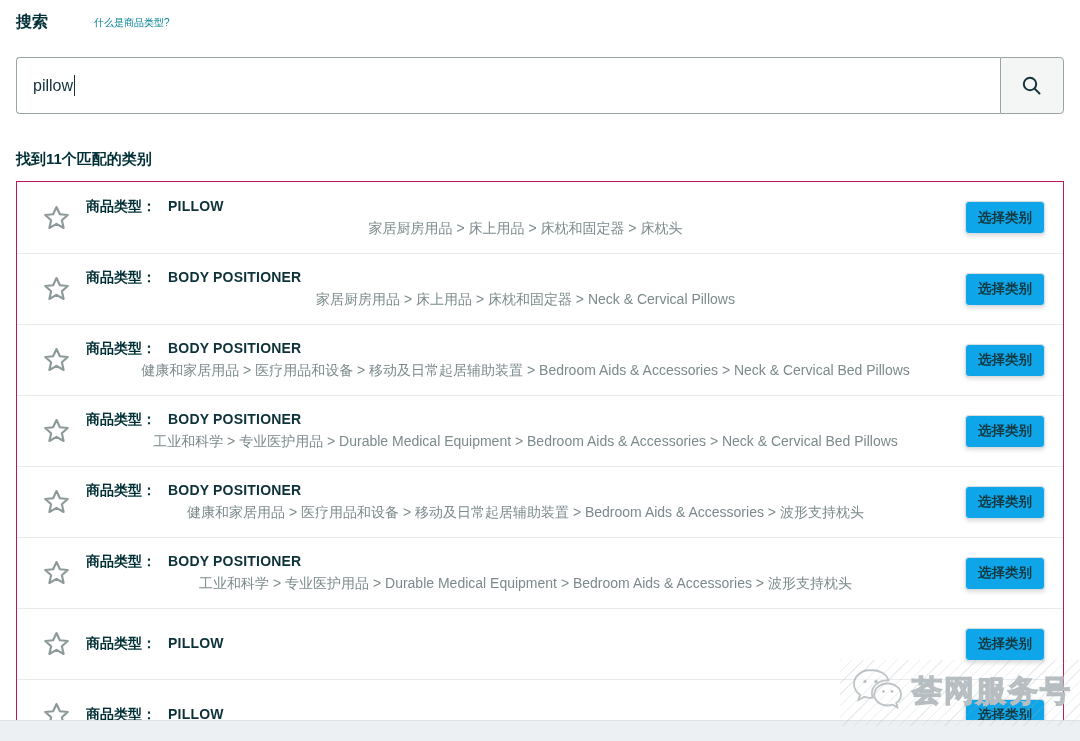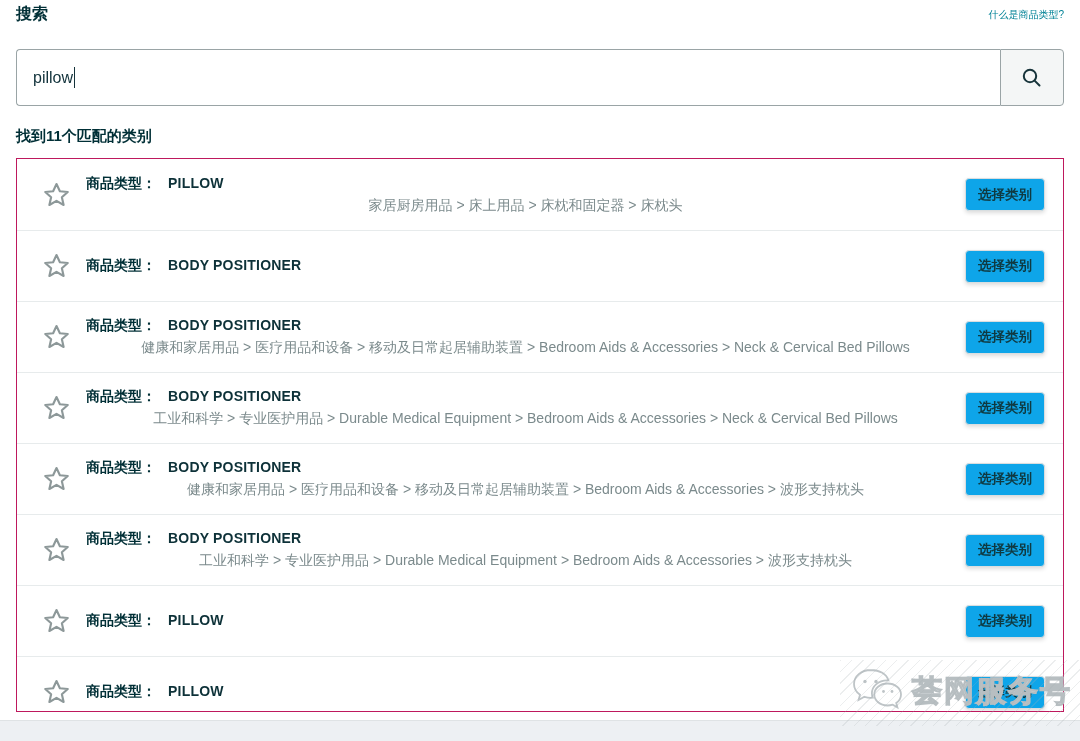--- a/index.html
+++ b/index.html
@@ -14,22 +14,23 @@
     position: absolute; top: 0; left: 0;
     width: 1080px; height: 721px;
     background: #ffffff;
     border-bottom: 1px solid #dfe3e5;
     overflow: hidden;
   }
   .content { padding: 0 16px; }
 
   
   .header-row {
-    display: flex; justify-content: space-between; align-items: center;
-    padding-top: 4px;
+    display: flex; align-items: center;
+    padding-top: 12px;
+    gap: 46px;
   }
   .page-title { font-size: 16px; font-weight: bold; color: #002f36; }
   .help-link { font-size: 10px; color: #008296; text-decoration: none; cursor: pointer; }
 
   
   .search-bar { display: flex; margin-top: 24px; height: 57px; }
   .search-input {
     flex: 1;
     border: 1px solid #9aa4a6;
     border-right: none;
@@ -51,21 +52,21 @@
     width: 64px;
     border: 1px solid #9aa4a6;
     border-radius: 0 4px 4px 0;
     background: #f4f6f6;
     display: flex; align-items: center; justify-content: center;
     cursor: pointer;
   }
 
   
   .results-summary {
-    margin-top: 21px;
+    margin-top: 36px;
     font-size: 15px; font-weight: bold; color: #002f36;
   }
   .results-list {
     margin-top: 12px;
     border: 1px solid #be185d;
     background: #fff;
     height: 554px;
     overflow: hidden;
   }
   .result-row {
@@ -168,20 +169,21 @@
         <div class="result-row">
     <span class="star-icon">
       <svg width="31" height="30" viewBox="0 0 24 24" fill="none" stroke="#8d9899" stroke-width="1.7" stroke-linejoin="round">
         <path d="M12 3.2l2.7 5.8 6.3.6-4.7 4.2 1.4 6.2-5.7-3.3-5.7 3.3 1.4-6.2L3 9.6l6.3-.6z"></path>
       </svg>
     </span>
     <div class="row-text">
       <div class="row-title">
         <span class="label">商品类型：</span><span class="value">BODY POSITIONER</span>
       </div>
+      <div class="row-path">家居厨房用品 &gt; 床上用品 &gt; 床枕和固定器 &gt; Neck &amp; Cervical Pillows</div>
     </div>
     <button class="select-button">选择类别</button>
   </div>
         <div class="result-row">
     <span class="star-icon">
       <svg width="31" height="30" viewBox="0 0 24 24" fill="none" stroke="#8d9899" stroke-width="1.7" stroke-linejoin="round">
         <path d="M12 3.2l2.7 5.8 6.3.6-4.7 4.2 1.4 6.2-5.7-3.3-5.7 3.3 1.4-6.2L3 9.6l6.3-.6z"></path>
       </svg>
     </span>
     <div class="row-text">

